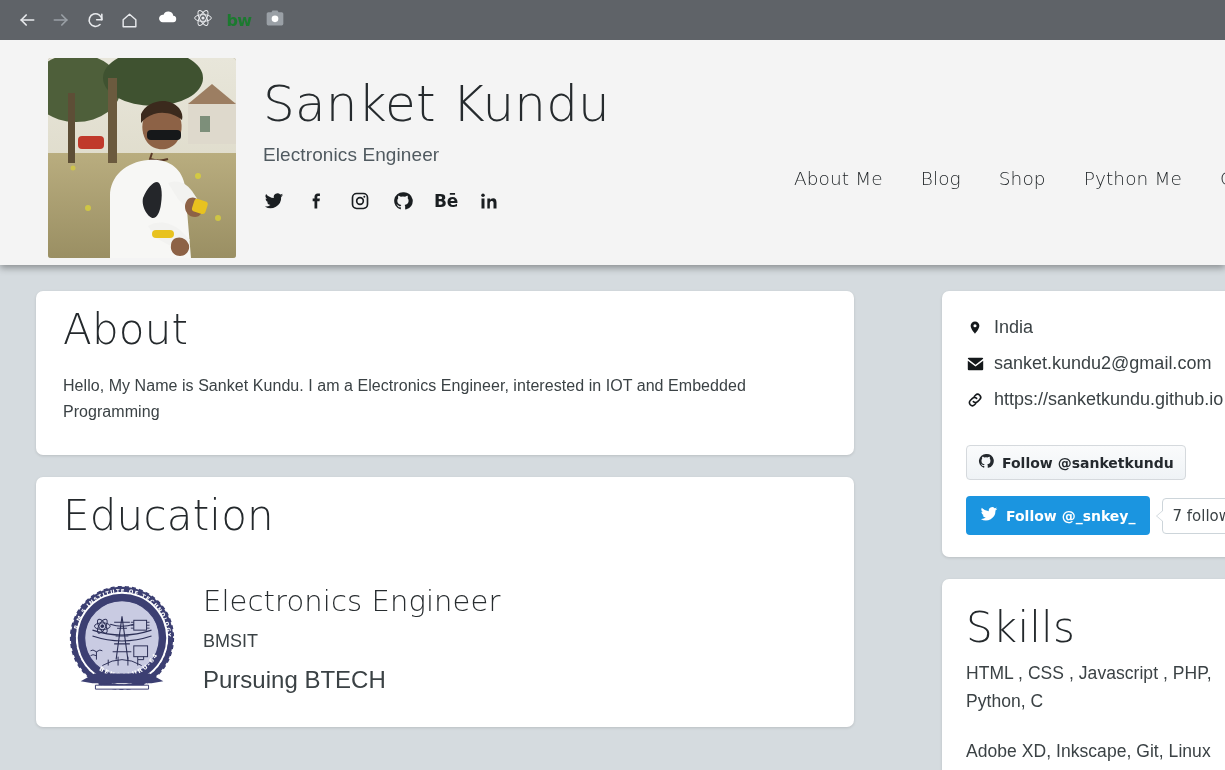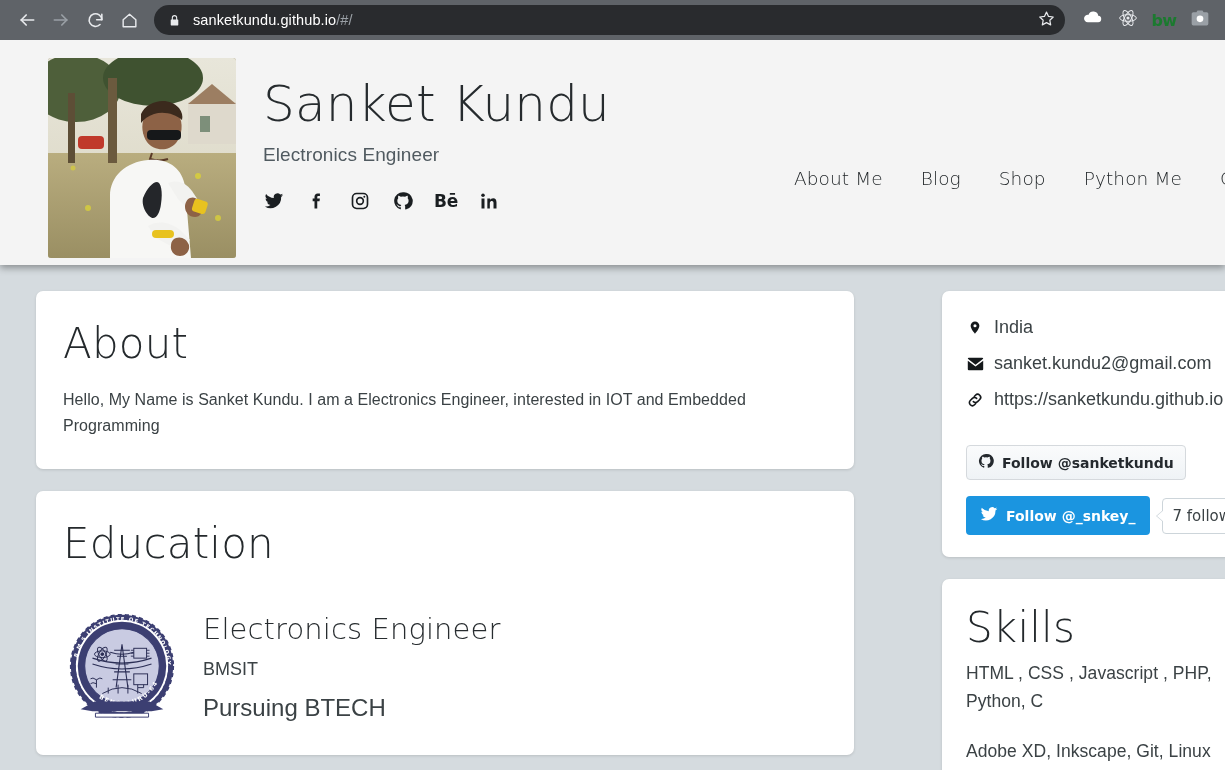--- a/index.html
+++ b/index.html
@@ -170,21 +170,21 @@
     gap: 88px;
     height: 505px;
   }
   .col-left { width: 818px; flex: 0 0 auto; }
   .col-right { width: 380px; flex: 0 0 auto; }
 
   .card {
     background: #ffffff;
     border-radius: 7px;
     box-shadow: 0 1px 3px rgba(0,0,0,.13);
-    padding: 30px 27px 30px 27px;
+    padding: 16px 27px 30px 27px;
   }
   .card + .card { margin-top: 22px; }
 
   .card-title {
     font-family: "DejaVu Sans", sans-serif;
     font-weight: 300;
     font-size: 42px;
     color: #24292c;
     line-height: 1.1;
     letter-spacing: .2px;
@@ -356,35 +356,20 @@
   </div>
 
   <div class="nav-btn">
     <span>
       <svg width="19" height="19" viewBox="0 0 24 24" fill="none" stroke="#e8eaed" stroke-width="1.8" stroke-linecap="round" stroke-linejoin="round">
         <path d="M4 11 12 4l8 7v9H4z"></path>
       </svg>
     </span>
   </div>
 
-  <div class="omnibox">
-    <span class="lock-icon">
-      <svg width="13" height="13" viewBox="0 0 24 24" fill="#e8eaed">
-        <path d="M12 2a5 5 0 0 0-5 5v3H6a1 1 0 0 0-1 1v9a1 1 0 0 0 1 1h12a1 1 0 0 0 1-1v-9a1 1 0 0 0-1-1h-1V7a5 5 0 0 0-5-5zm0 2a3 3 0 0 1 3 3v3H9V7a3 3 0 0 1 3-3z"></path>
-      </svg>
-    </span>
-    <span class="url-text"><span>sanketkundu.github.io</span><span class="path">/#/</span></span>
-    <span class="star-btn">
-      <span>
-        <svg width="17" height="17" viewBox="0 0 24 24" fill="none" stroke="#e8eaed" stroke-width="1.7" stroke-linejoin="round">
-          <polygon points="12 3 14.9 9.1 21.5 9.9 16.7 14.5 17.9 21 12 17.8 6.1 21 7.3 14.5 2.5 9.9 9.1 9.1"></polygon>
-        </svg>
-      </span>
-    </span>
-  </div>
 
   <div class="ext-btn">
     <span>
       <svg width="20" height="20" viewBox="0 0 24 24" fill="#ffffff">
         <path d="M19 17H7a4.5 4.5 0 1 1 .9-8.9A6 6 0 0 1 19.5 9.4 3.8 3.8 0 0 1 19 17z"></path>
       </svg>
     </span>
   </div>
 
   <div class="ext-btn">

